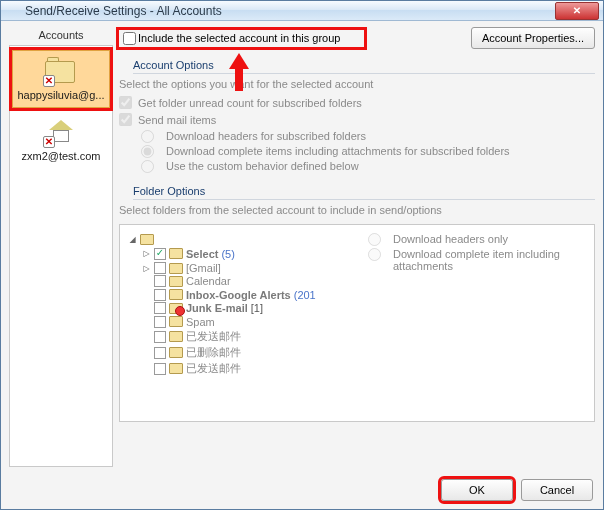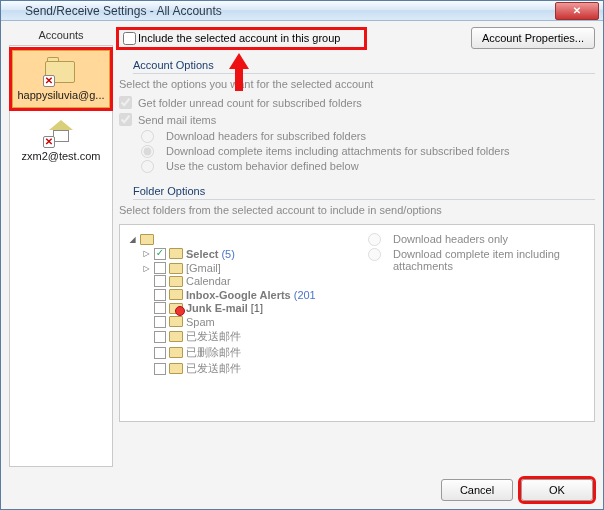--- a/index.html
+++ b/index.html
@@ -455,16 +455,16 @@
           <label class="radio-row">
             <input type="radio" name="dl" disabled="" style="">
             <span>Download complete item including attachments</span>
           </label>
         </div>
       </div>
     </div>
   </div>
 
   <div class="footer">
+    <button class="btn red-box">OK</button>
     <button class="btn">Cancel</button>
-    <button class="btn red-box">OK</button>
   </div>
 </div>
 
 </body></html>

